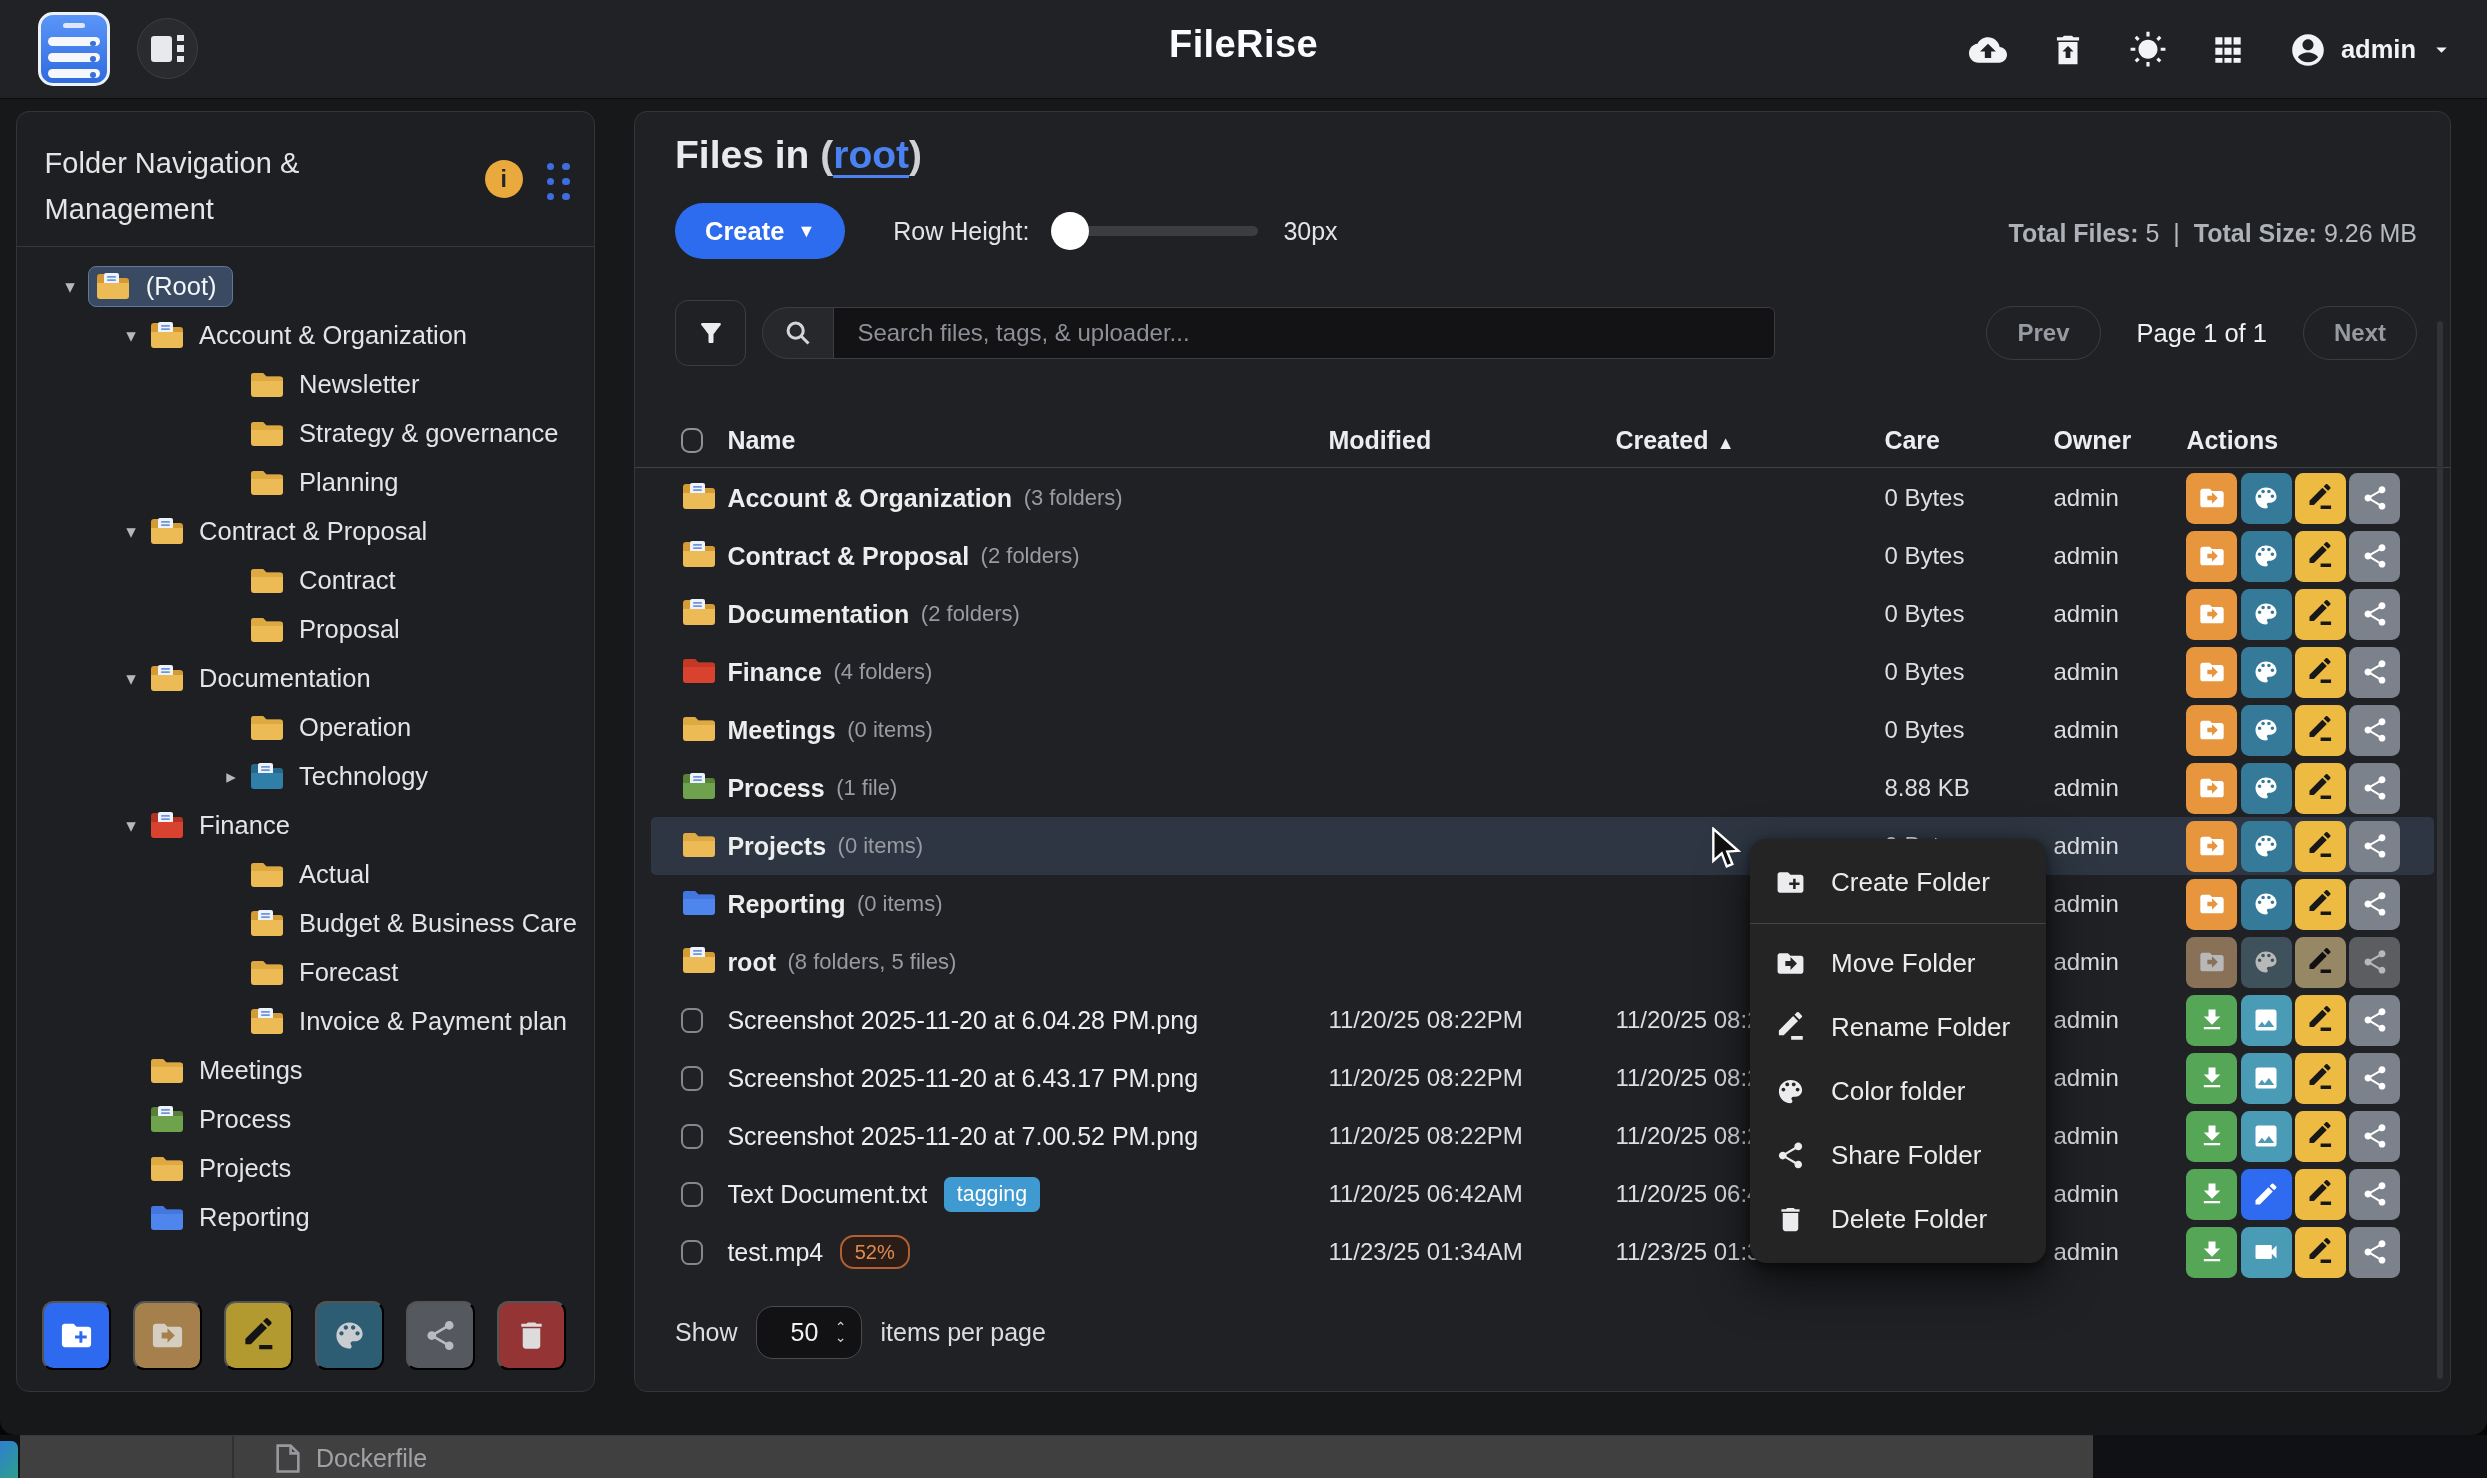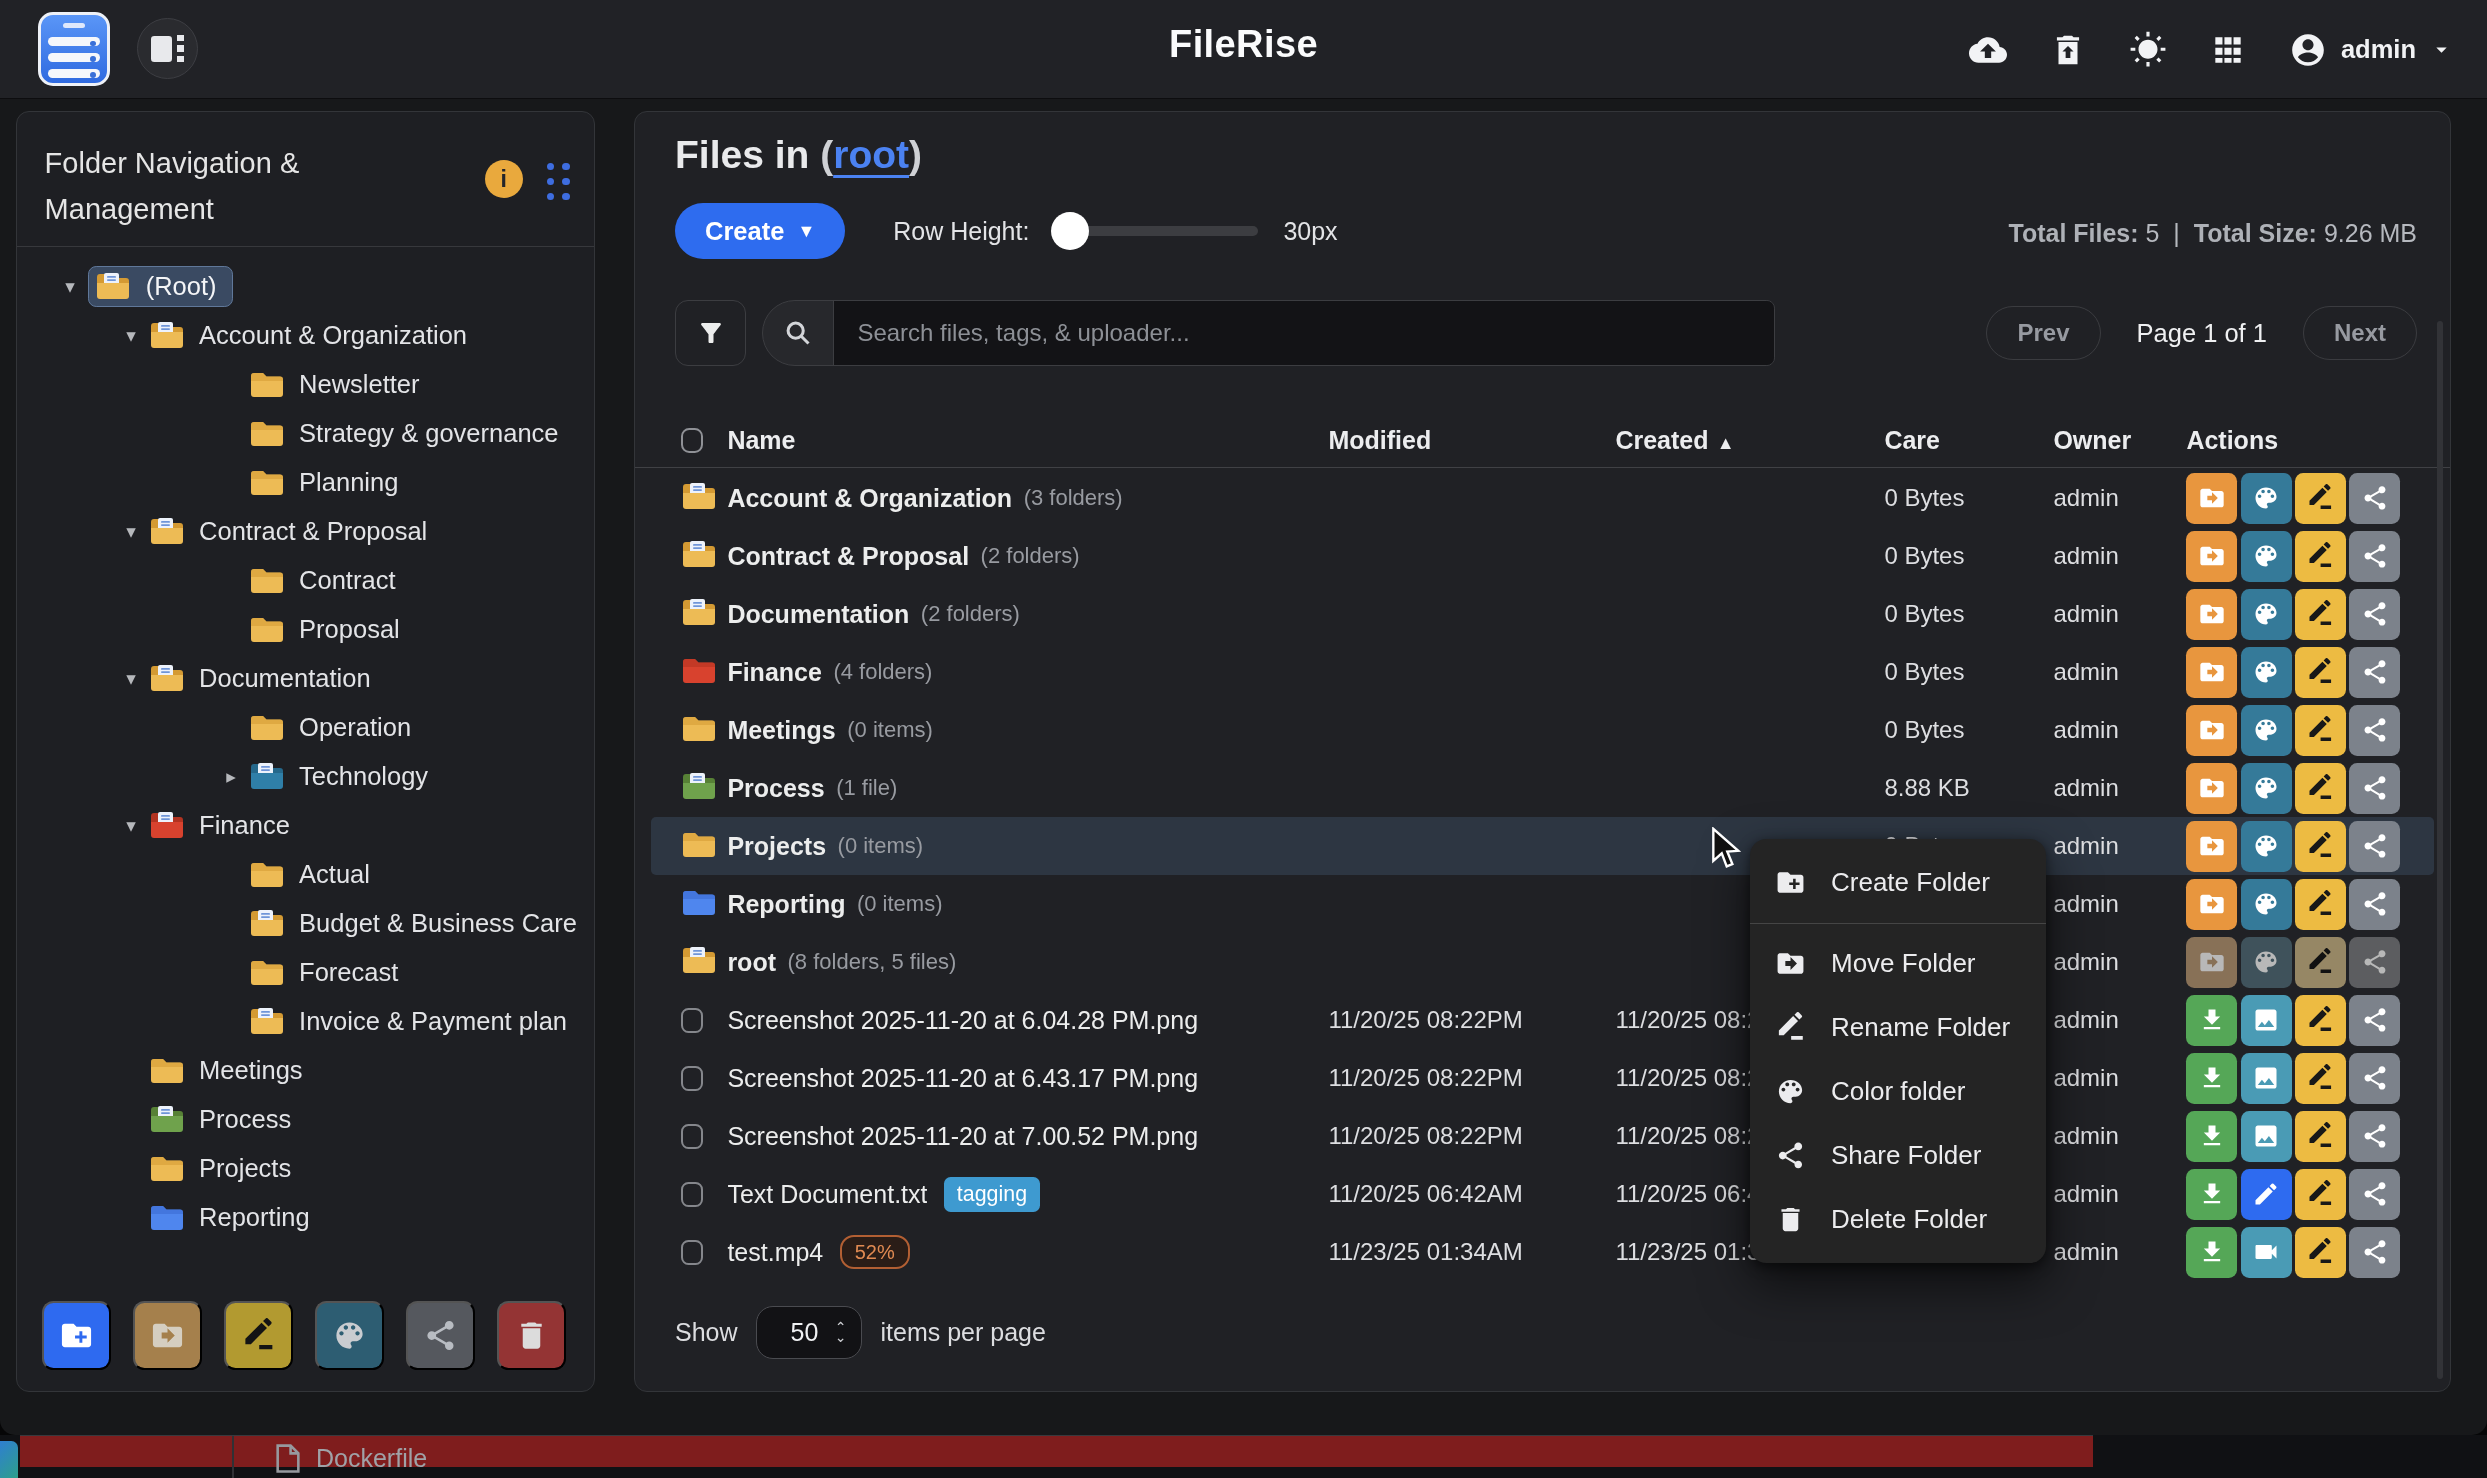--- a/index.html
+++ b/index.html
@@ -58,21 +58,21 @@
   .rh-label { margin-left:48px; font-size:25px; color:#e3e4e7; }
   .slider { position:relative; margin-left:23px; width:206px; height:10px; background:#3c3d41; border-radius:5px; }
   .slider .thumb { position:absolute; left:-1.6px; top:-14px; width:38px; height:38px; background:#fff; border-radius:50%; }
   .rh-value { margin-left:25px; font-size:25px; color:#e3e4e7; }
   .totals { position:absolute; right:33px; top:107px; font-size:25px; color:#aeb1b7; font-weight:bold; }
   .totals .v { font-weight:normal; color:#b6b9bf; }
 
   .search-row { position:absolute; left:40px; top:188px; right:33px; height:66px; display:flex; align-items:center; }
   .filter-btn { width:71px; height:66px; border:1.6px solid #3c3d41; border-radius:13px; background:transparent; display:flex; align-items:center; justify-content:center; }
   .filter-btn svg { width:30px; height:30px; fill:#eceded; }
-  .search-box { margin-left:16.4px; width:1013px; height:66px; border:1.6px solid #3c3d41; border-radius:33px 8.2px 8.2px 33px; display:flex; align-items:center; overflow:hidden; background:#27282c; }
+  .search-box { margin-left:16.4px; width:1013px; height:52px; border:1.6px solid #3c3d41; border-radius:33px 8.2px 8.2px 33px; display:flex; align-items:center; overflow:hidden; background:#27282c; }
   .search-cap { width:71px; height:100%; display:flex; align-items:center; justify-content:center; border-right:1.6px solid #3c3d41; }
   .search-cap svg { width:28px; height:28px; fill:none; stroke:#d3d5d9; stroke-width:2.6; }
   .search-box input { flex:1; height:100%; background:#131316; border:none; outline:none; color:#e7e8ea; font-size:24px; padding:0 23px; font-family:"Liberation Sans",sans-serif; }
   .search-box input::placeholder { color:#8d9096; }
   .pager { position:absolute; right:0; display:flex; align-items:center; gap:36px; }
   .pg-btn { border:1.6px solid #3b3c40; background:transparent; color:#979aa1; font-size:24px; font-weight:bold; border-radius:28px; padding:12.3px 30px; }
   .pg-label { font-size:25.5px; color:#eff0f2; }
 
   
   .tbl-grid { display:grid; grid-template-columns:46px 601px 287px 269px 169px 133px 1fr; align-items:center; }
@@ -105,21 +105,21 @@
   
   .ctx-menu { position:absolute; left:1750px; top:839px; width:296px; background:#242424; border-radius:16.4px; box-shadow:0 20px 49px rgba(0,0,0,.6), 0 3.3px 11.5px rgba(0,0,0,.5); padding:11.5px 0; z-index:50; }
   .ctx-item { height:64px; display:flex; align-items:center; padding:0 25px; gap:25px; font-size:26px; color:#ececee; }
   .ctx-item svg { width:31px; height:31px; fill:#ececee; flex:0 0 31px; }
   .ctx-div { height:0.8px; background:#454545; margin:8.2px 0; }
 
   .cursor { position:absolute; left:1709px; top:827px; z-index:60; }
 
   
   .bg-strip { position:absolute; left:0; top:1435px; width:2487px; height:44px; background:#101114; }
-  .bg-win { position:absolute; left:20px; top:0; width:2073px; height:32px; background:#7f1d1d; border-top:0.8px solid #38393d; }
+  .bg-win { position:absolute; left:20px; top:0; width:2073px; height:44px; background:#404040; border-top:0.8px solid #38393d; }
   .bg-vline { position:absolute; left:212px; top:0; width:1.6px; height:44px; background:#303135; }
   .bg-file { position:absolute; left:255px; top:6.6px; display:flex; align-items:center; gap:15px; color:#a0a2a7; font-size:25px; }
   .bg-file svg { width:26px; height:31px; fill:none; stroke:#97999e; stroke-width:2; }
   .wallpaper { position:absolute; left:0; top:1441px; width:18px; height:38px; background:linear-gradient(135deg,#2f7fd0,#2da08a); border-radius:0 6.6px 0 0; }
 </style>
 </head>
 <body>
 
 <div class="window">
 

